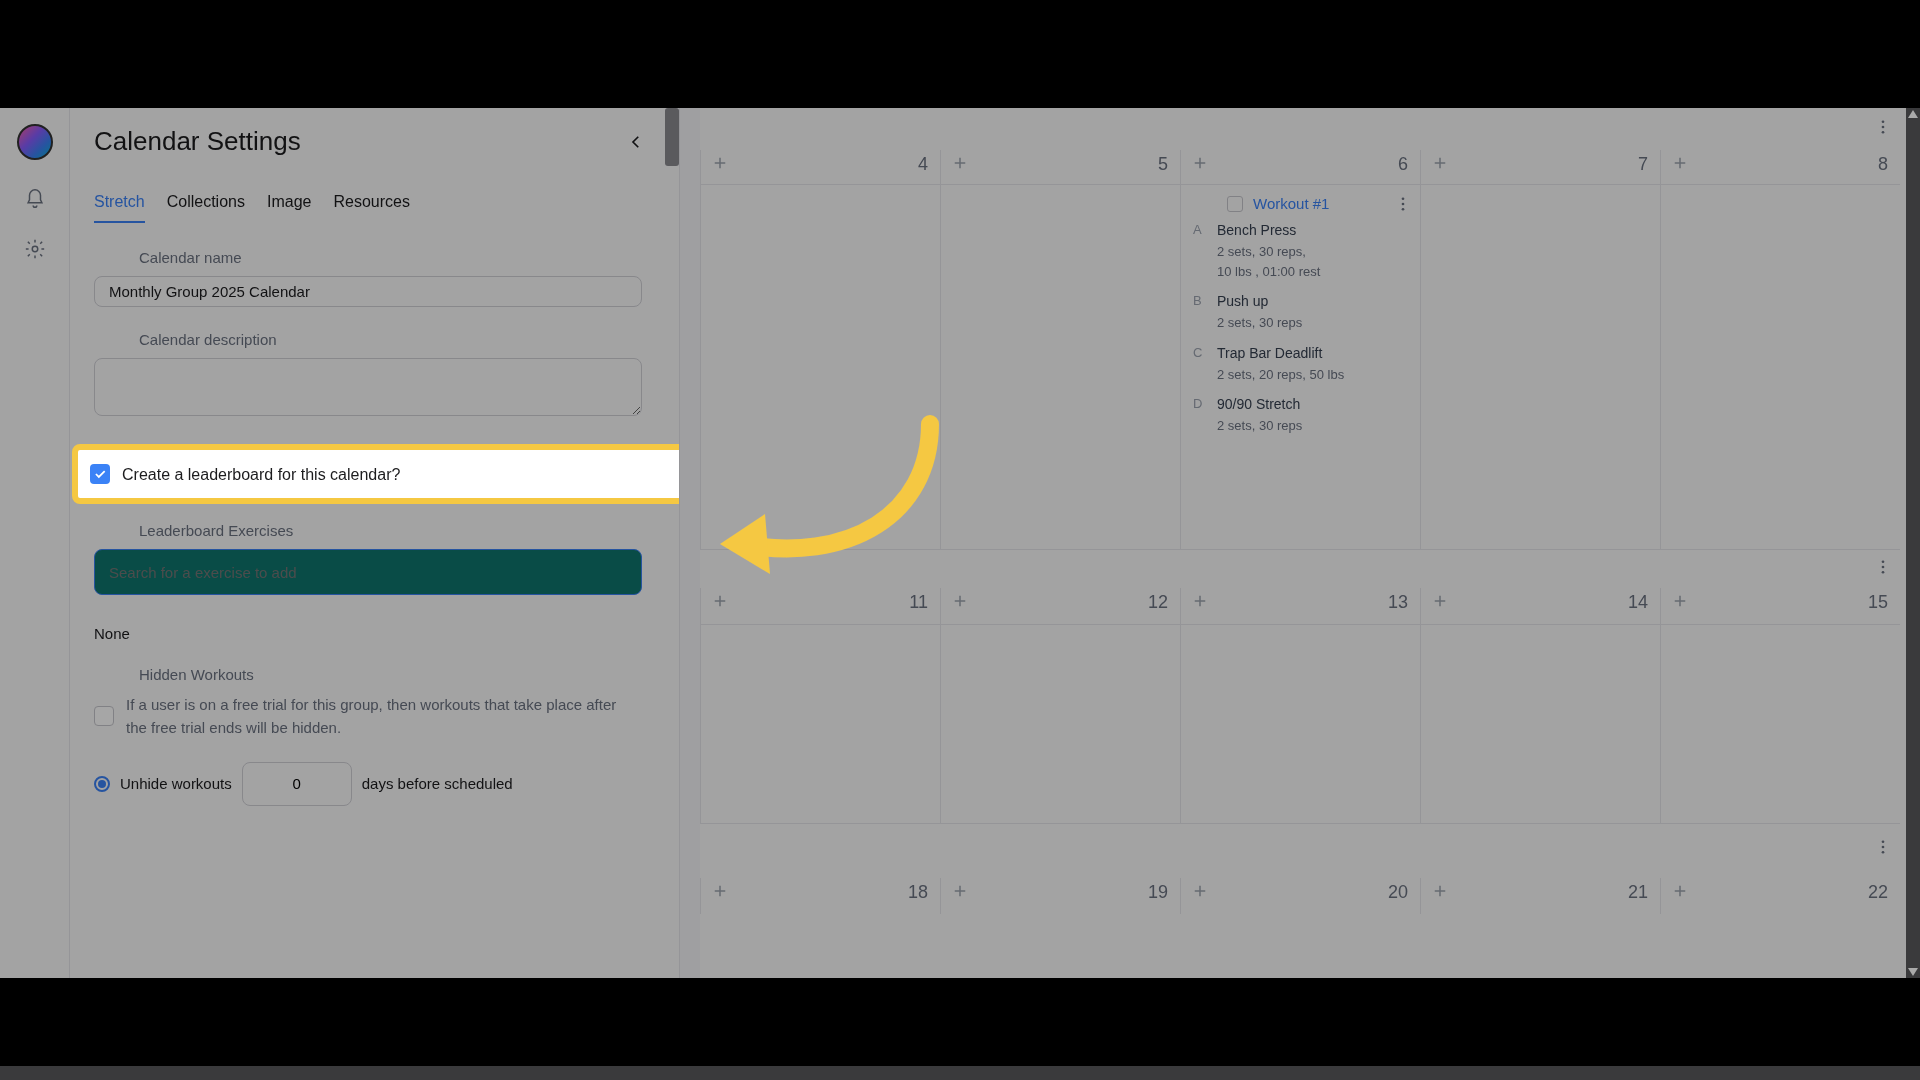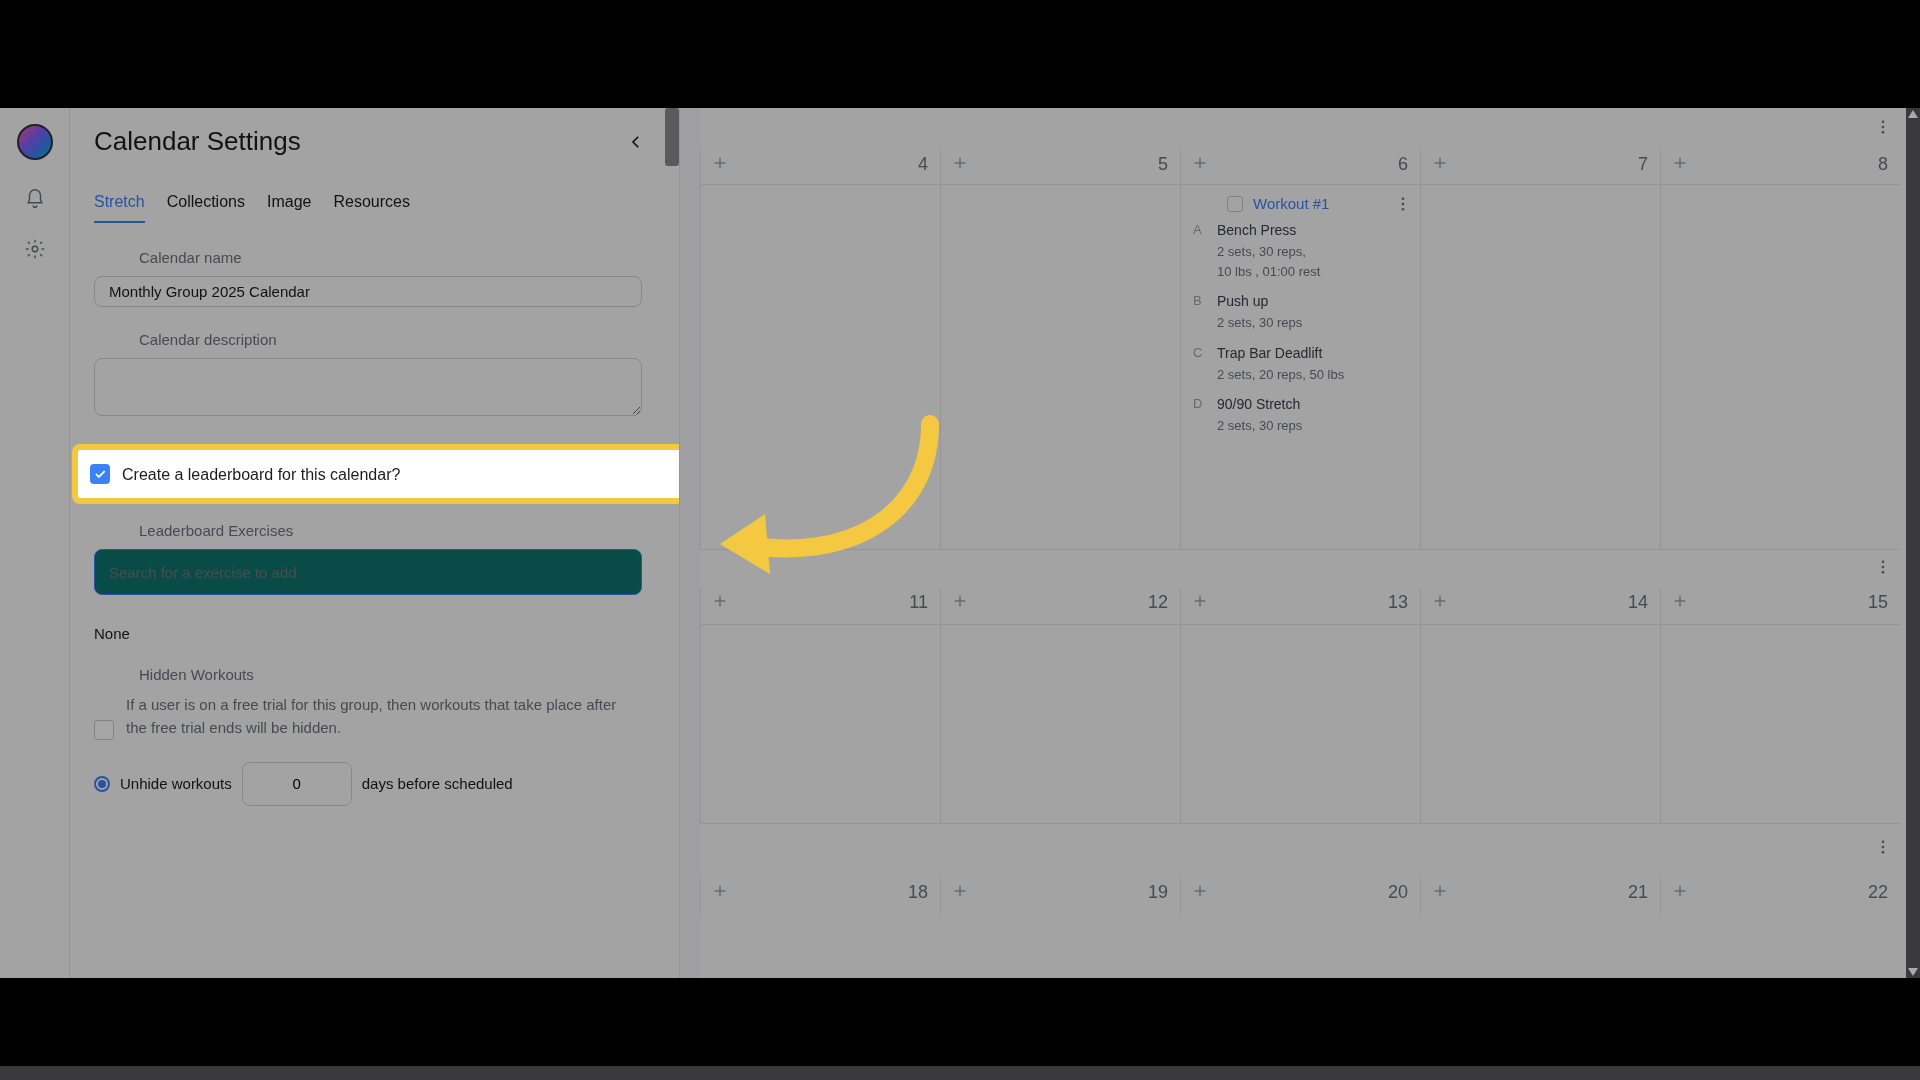--- a/index.html
+++ b/index.html
@@ -19,21 +19,21 @@
 .text-input { width: 548px; height: 31px; border: 1px solid #d1d1d6; border-radius: 8px; padding: 0 14px; font-size: 15px; color: #1c1c1e; background: #fafafb; }
 .textarea { width: 548px; height: 58px; border: 1px solid #d1d1d6; border-radius: 8px; padding: 10px 14px; font-size: 15px; background: #fafafb; resize: both; }
 .field-group { margin-bottom: 24px; }
 .highlight-box { width: 617px; margin-left: -22px; background: #fff; border: 6px solid #f5c842; border-radius: 8px; padding: 14px 12px; display: flex; align-items: flex-end; gap: 12px; margin-bottom: 18px; }
 .checkbox { width: 20px; height: 20px; border-radius: 4px; background: #3b82f6; display: flex; align-items: center; justify-content: center; cursor: pointer; }
 .checkbox svg { width: 14px; height: 14px; stroke: #fff; stroke-width: 3; fill: none; }
 .checkbox.empty { background: #fff; border: 1.5px solid #c7c7cc; }
 .highlight-label { font-size: 16px; color: #1c1c1e; }
 .search-input { width: 548px; height: 46px; border: 1.5px solid #3b82f6; border-radius: 8px; padding: 0 14px; font-size: 15px; background: #0f766e; }
 .value-text { font-size: 15px; color: #1c1c1e; margin-top: 30px; }
-.hidden-row { display: flex; gap: 12px; align-items: flex-end; font-size: 15px; color: #6b7280; line-height: 1.55; margin-top: 6px; }
+.hidden-row { display: flex; gap: 12px; align-items: center; font-size: 15px; color: #6b7280; line-height: 1.55; margin-top: 6px; }
 .radio-row { display: flex; align-items: center; gap: 10px; margin-top: 22px; font-size: 15px; color: #1c1c1e; }
 .radio { width: 16px; height: 16px; border-radius: 50%; border: 2px solid #3b82f6; display: flex; align-items: center; justify-content: center; cursor: pointer; }
 .radio-dot { width: 8px; height: 8px; border-radius: 50%; background: #3b82f6; }
 .small-input { width: 110px; height: 44px; border: 1px solid #d1d1d6; border-radius: 8px; text-align: center; font-size: 15px; background: #fafafb; }
 .panel-scrollbar { position: absolute; right: 0; top: 0; width: 14px; height: 58px; background: #8a8a8f; border-radius: 3px; }
 .calendar-area { position: absolute; left: 700px; top: 0; right: 0; height: 100%; background: #fafafb; }
 .more-icon { width: 18px; height: 18px; fill: #6b7280; cursor: pointer; }
 .header-more { position: absolute; right: 28px; top: 10px; }
 .week-header { position: absolute; top: 42px; left: 0; right: 20px; height: 34px; display: flex; }
 .day-col { flex: 1; border-left: 1px solid #e5e5ea; position: relative; }

